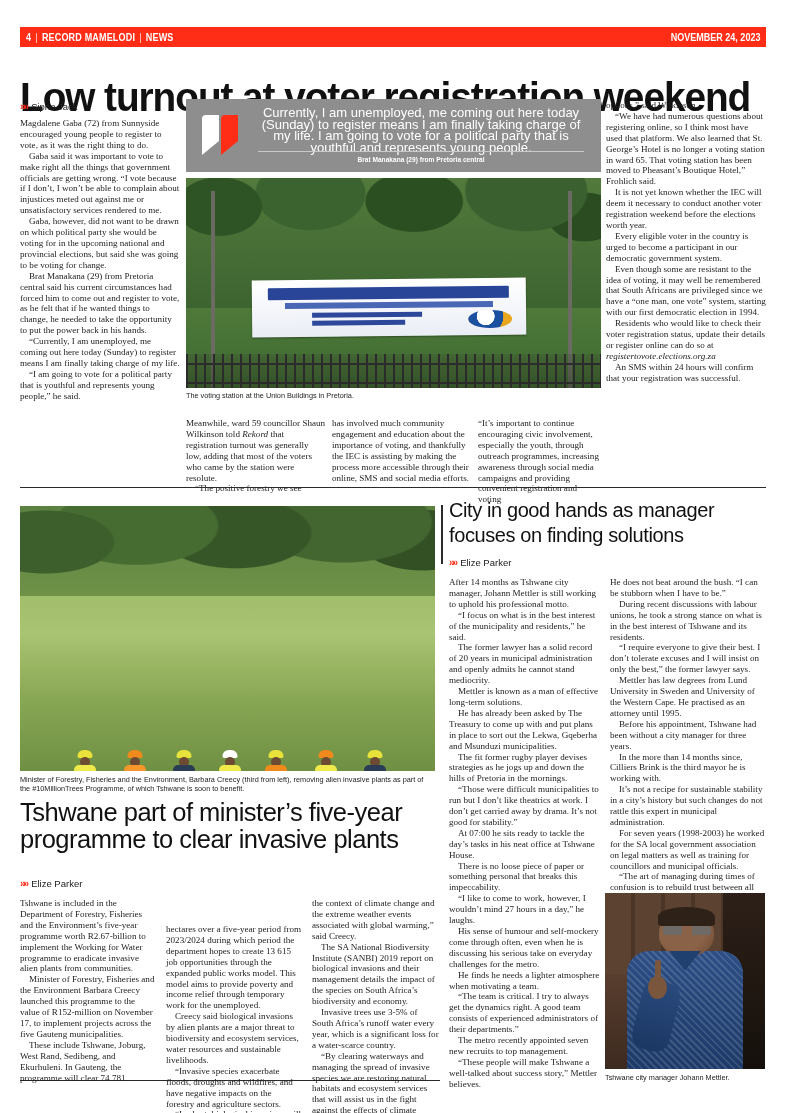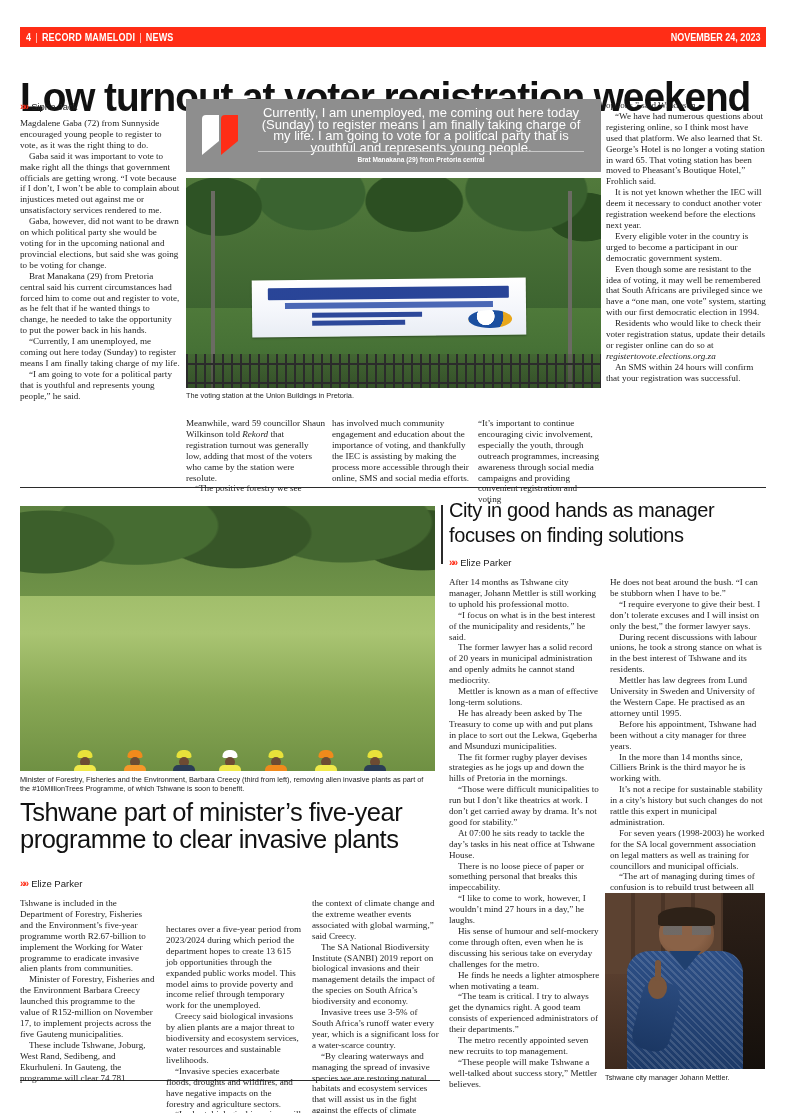--- a/index.html
+++ b/index.html
@@ -209,21 +209,21 @@
     </div>
   <div class="col s1-c4">
       <p class="first">“It’s important to continue encouraging civic involvement, especially the youth, through outreach programmes, increasing awareness through social media campaigns and providing convenient registration and voting</p>
     </div>
   <div class="col s1-c3">
       <p class="first">has involved much community engagement and education about the importance of voting, and thankfully the IEC is assisting by making the process more accessible through their online, SMS and social media efforts.</p>
     </div>
   <div class="col s1-c5">
       <p class="first">options,” said Wilkinson.</p>
       <p class="">“We have had numerous questions about registering online, so I think most have used that platform. We also learned that St. George’s Hotel is no longer a voting station in ward 65. That voting station has been moved to Pheasant’s Boutique Hotel,” Frohlich said.</p>
-      <p class="">It is not yet known whether the IEC will deem it necessary to conduct another voter registration weekend before the elections next year.</p>
+      <p class="">It is not yet known whether the IEC will deem it necessary to conduct another voter registration weekend before the elections worth year.</p>
       <p class="">Every eligible voter in the country is urged to become a participant in our democratic government system.</p>
       <p class="">Even though some are resistant to the idea of voting, it may well be remembered that South Africans are privileged since we have a “one man, one vote” system, starting with our first democratic election in 1994.</p>
       <p class="">Residents who would like to check their voter registration status, update their details or register online can do so at <em>registertovote.elections.org.za</em></p>
       <p class="">An SMS within 24 hours will confirm that your registration was successful.</p>
     </div>
 
   <div class="rule" style="left:20px;top:487px;width:746px;height:1.3px;"></div>
   <div class="rule" style="left:20px;top:1080px;width:420px;height:1.3px;"></div>
   <div class="rule" style="left:20px;top:793px;width:415px;height:0px;"></div>
 
@@ -248,22 +248,22 @@
       <p class="">There is no loose piece of paper or something personal that breaks this impeccability.</p>
       <p class="">“I like to come to work, however, I wouldn’t mind 27 hours in a day,” he laughs.</p>
       <p class="">His sense of humour and self-mockery come through often, even when he is discussing his serious take on everyday challenges for the metro.</p>
       <p class="">He finds he needs a lighter atmosphere when motivating a team.</p>
       <p class="">“The team is critical. I try to always get the dynamics right. A good team consists of experienced administrators of their departments.”</p>
       <p class="">The metro recently appointed seven new recruits to top management.</p>
       <p class="">“These people will make Tshwane a well-talked about success story,” Mettler believes.</p>
     </div>
   <div class="col s2-c2">
       <p class="first">He does not beat around the bush. “I can be stubborn when I have to be.”</p>
+      <p class="">During recent discussions with labour unions, he took a strong stance on what is in the best interest of Tshwane and its residents.</p>
       <p class="">“I require everyone to give their best. I don’t tolerate excuses and I will insist on only the best,” the former lawyer says.</p>
-      <p class="">During recent discussions with labour unions, he took a strong stance on what is in the best interest of Tshwane and its residents.</p>
       <p class="">Mettler has law degrees from Lund University in Sweden and University of the Western Cape. He practised as an attorney until 1995.</p>
       <p class="">Before his appointment, Tshwane had been without a city manager for three years.</p>
       <p class="">In the more than 14 months since, Cilliers Brink is the third mayor he is working with.</p>
       <p class="">It’s not a recipe for sustainable stability in a city’s history but such changes do not rattle this expert in municipal administration.</p>
       <p class="">For seven years (1998-2003) he worked for the SA local government association on legal matters as well as training for councillors and municipal officials.</p>
       <p class="">“The art of managing during times of confusion is to rebuild trust between all parties,” Mettler reckons.</p>
     </div>
 
   <div class="photo2">
     <div class="p2bg"></div>

